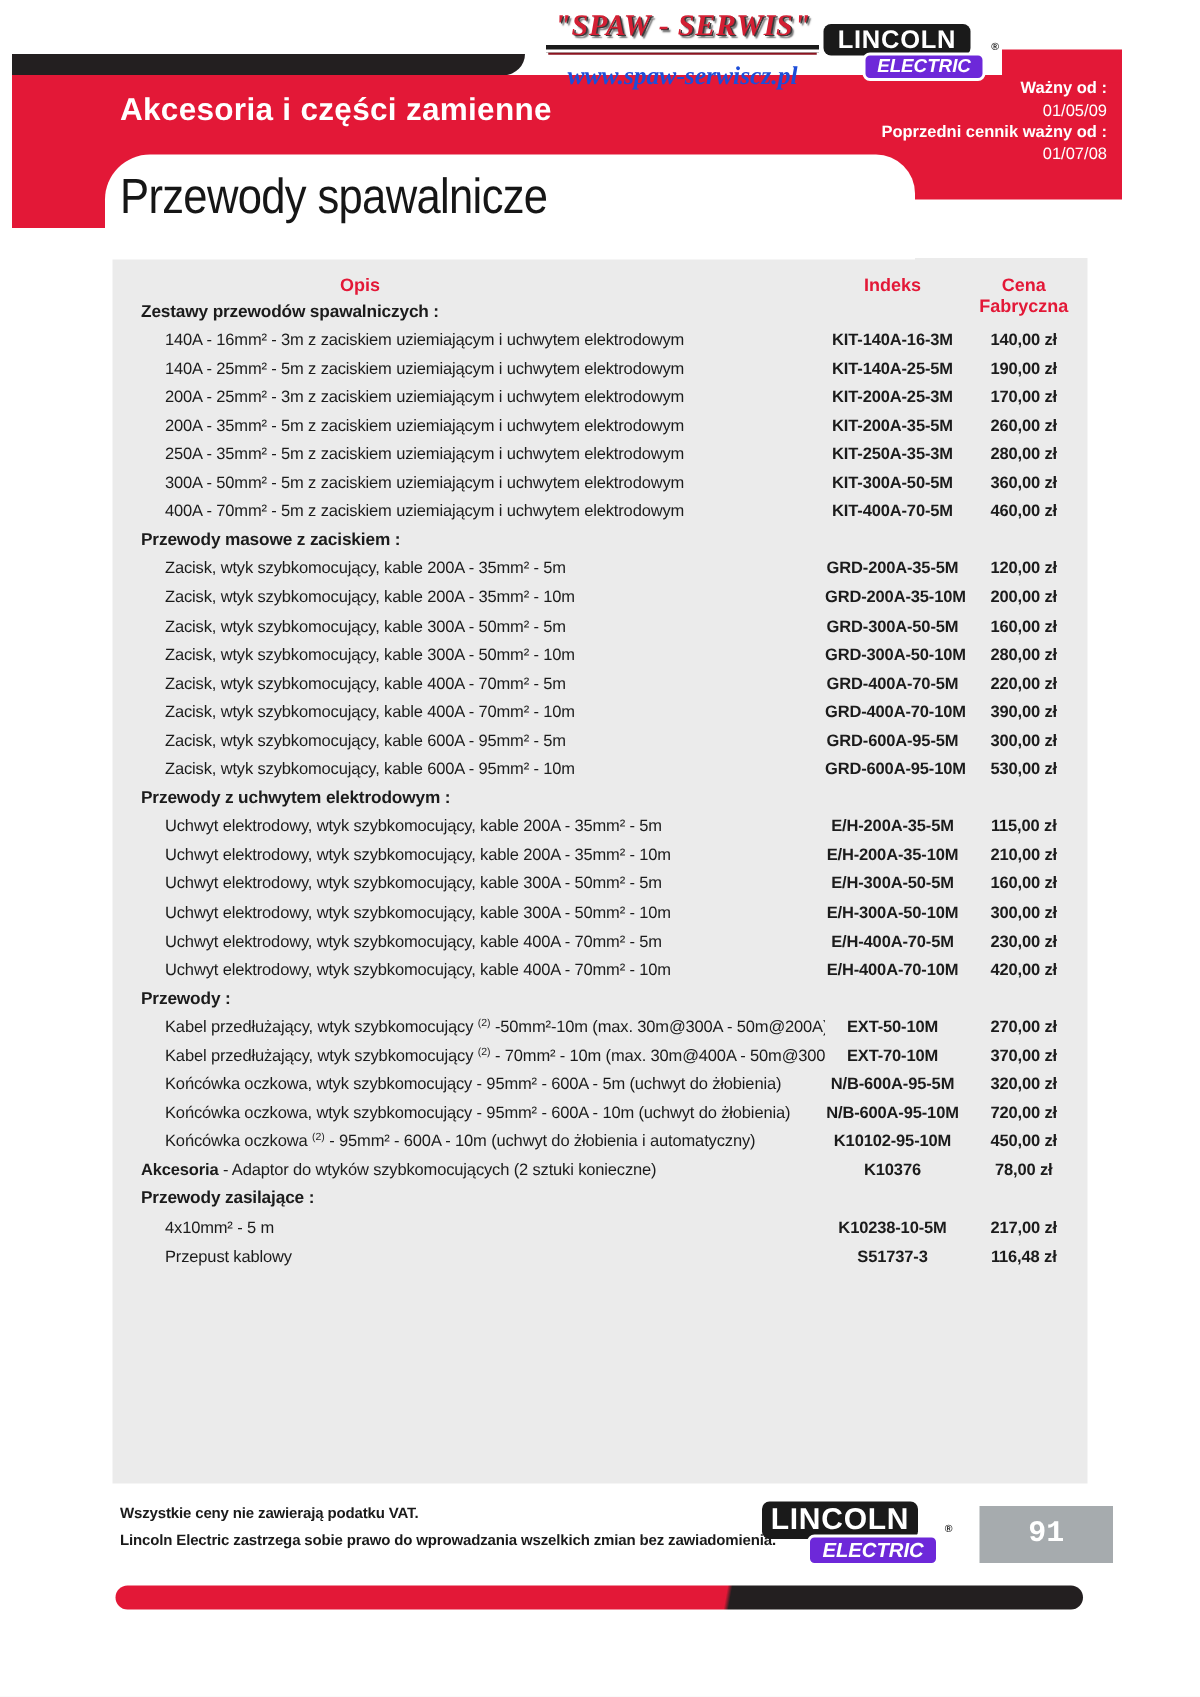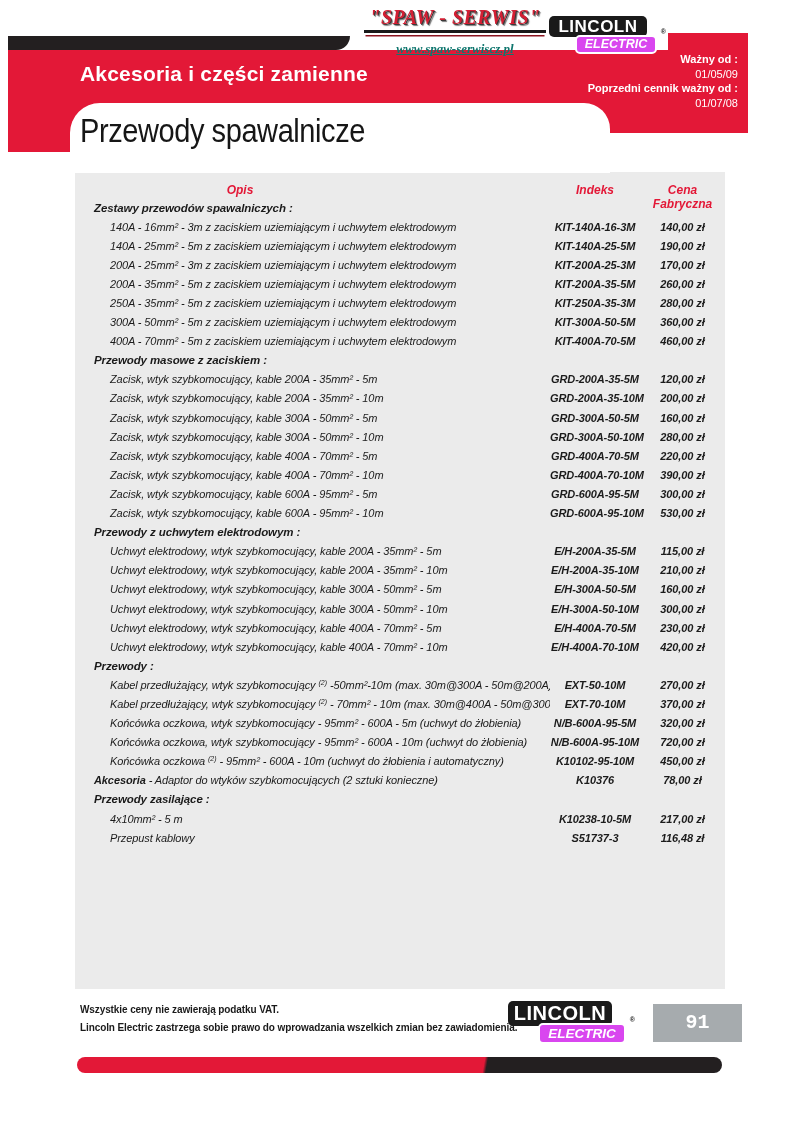--- a/index.html
+++ b/index.html
@@ -15,38 +15,38 @@
   .band-title{position:absolute;left:80px;top:62px;z-index:3;color:#fff;font-weight:bold;font-size:21px;letter-spacing:0.2px;}
   .validity{position:absolute;right:62px;top:52px;z-index:3;color:#fff;text-align:right;font-size:11px;line-height:14.6px;}
   .validity .vlabel{font-weight:bold;}
   .page-title{position:absolute;left:10px;top:9px;font-size:33px;color:#161616;white-space:nowrap;transform:scaleX(0.88);transform-origin:left center;letter-spacing:-0.5px;}
 
   
   .spaw{position:absolute;left:362px;top:6px;width:186px;text-align:center;z-index:3;}
   .spaw-title{font-family:"Liberation Serif", serif;font-style:italic;font-weight:bold;font-size:20px;color:#D31F33;letter-spacing:0.5px;
     text-shadow:1px 1px 0 #3a3a3a,2px 2px 1px #777;white-space:nowrap;}
   .spaw-rule{height:3px;background:#1a1a1a;margin:1px 2px 0 2px;border-bottom:2px solid #fff;box-shadow:0 3px 0 -1.5px #8c1420;}
-  .spaw-url{display:inline-block;margin-top:6px;font-style:italic;font-weight:bold;font-size:13px;color:#0f766e;text-decoration:underline;font-family:"Liberation Serif", serif;}
+  .spaw-url{display:inline-block;margin-top:6px;font-style:italic;font-weight:bold;font-size:17px;color:#1d4ed8;font-family:"Liberation Serif", serif;}
 
   
   .lincoln{position:absolute;z-index:3;}
   .lincoln .lbox{position:relative;background:#1a1a1a;color:#fff;font-weight:bold;text-align:center;border-radius:5px;z-index:1;}
-  .lincoln .ebox{position:relative;background:#d946ef;color:#fff;font-weight:bold;text-align:center;border-radius:5px;border:2px solid #fff;z-index:2;font-style:italic;}
+  .lincoln .ebox{position:relative;background:#6d28d9;color:#fff;font-weight:bold;text-align:center;border-radius:5px;border:2px solid #fff;z-index:2;font-style:italic;}
   .lincoln .reg{position:absolute;color:#1a1a1a;font-size:7px;font-weight:bold;}
   .lincoln-top{left:549px;top:16px;}
   .lincoln-top .lbox{width:98px;height:21px;font-size:17px;line-height:21px;letter-spacing:0.5px;}
   .lincoln-top .ebox{width:78px;height:15px;font-size:12.5px;line-height:15px;margin:-2px 0 0 26px;}
   .lincoln-top .reg{right:-9px;top:12px;}
   .lincoln-footer{left:508px;top:1001px;}
   .lincoln-footer .lbox{width:104px;height:25px;font-size:20px;line-height:25px;letter-spacing:0.5px;}
   .lincoln-footer .ebox{width:84px;height:17px;font-size:13.5px;line-height:17px;margin:-3px 0 0 30px;}
   .lincoln-footer .reg{right:-9px;top:15px;}
 
   
-  .panel{position:absolute;left:75px;top:172px;width:650px;height:817px;background:#EBEBEB;color:#1B1B1B;font-style:italic;}
+  .panel{position:absolute;left:75px;top:172px;width:650px;height:817px;background:#EBEBEB;color:#1B1B1B;}
   .thead{display:grid;grid-template-columns:1fr 90px 85px;padding-top:11px;height:26px;box-sizing:border-box;}
   .thead .h{color:#E31837;font-weight:bold;font-size:12px;text-align:center;}
   .thead .h-desc{width:330px;}
   .row{display:grid;grid-template-columns:1fr 90px 85px;height:19.1px;align-items:center;font-size:11px;letter-spacing:-0.1px;}
   .c-desc{padding-left:35px;white-space:nowrap;overflow:hidden;}
   .row.section .c-desc{padding-left:19px;font-weight:bold;font-size:11.5px;}
   .row.has-prefix .c-desc{padding-left:19px;}
   .c-index{text-align:center;font-weight:bold;white-space:nowrap;}
   .c-price{text-align:center;font-weight:bold;white-space:nowrap;}
   .c-desc sup{font-size:7px;vertical-align:4px;letter-spacing:0;}

